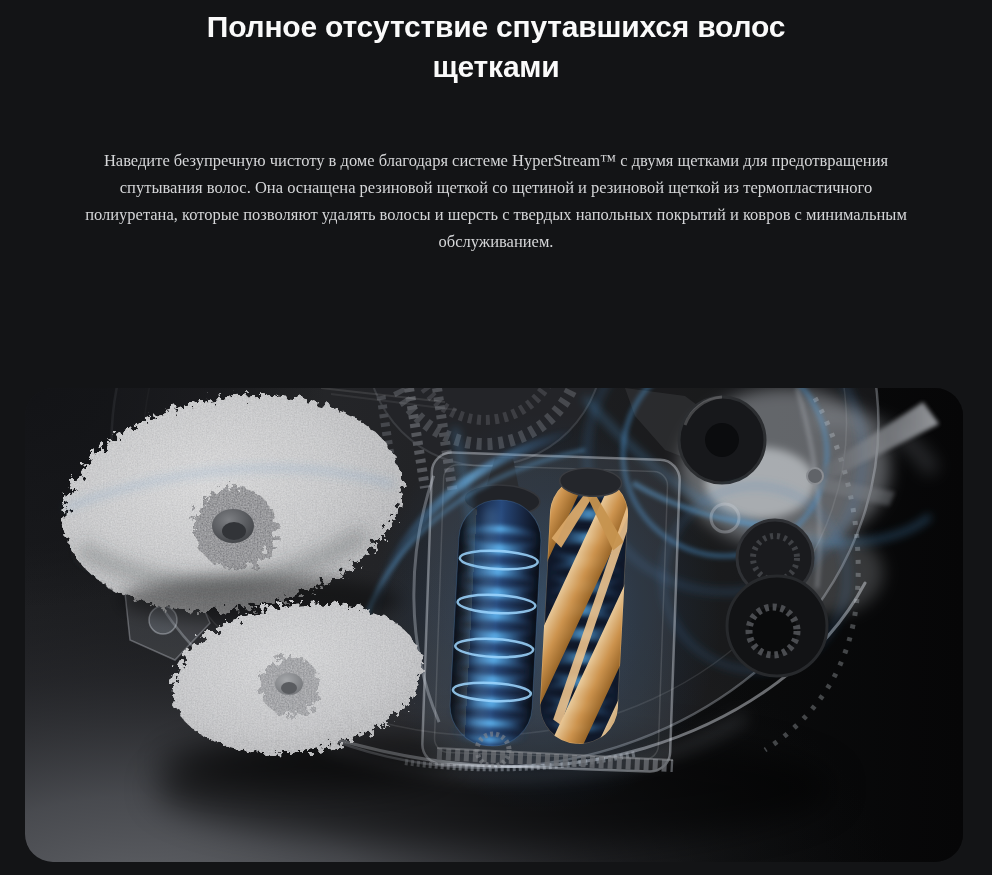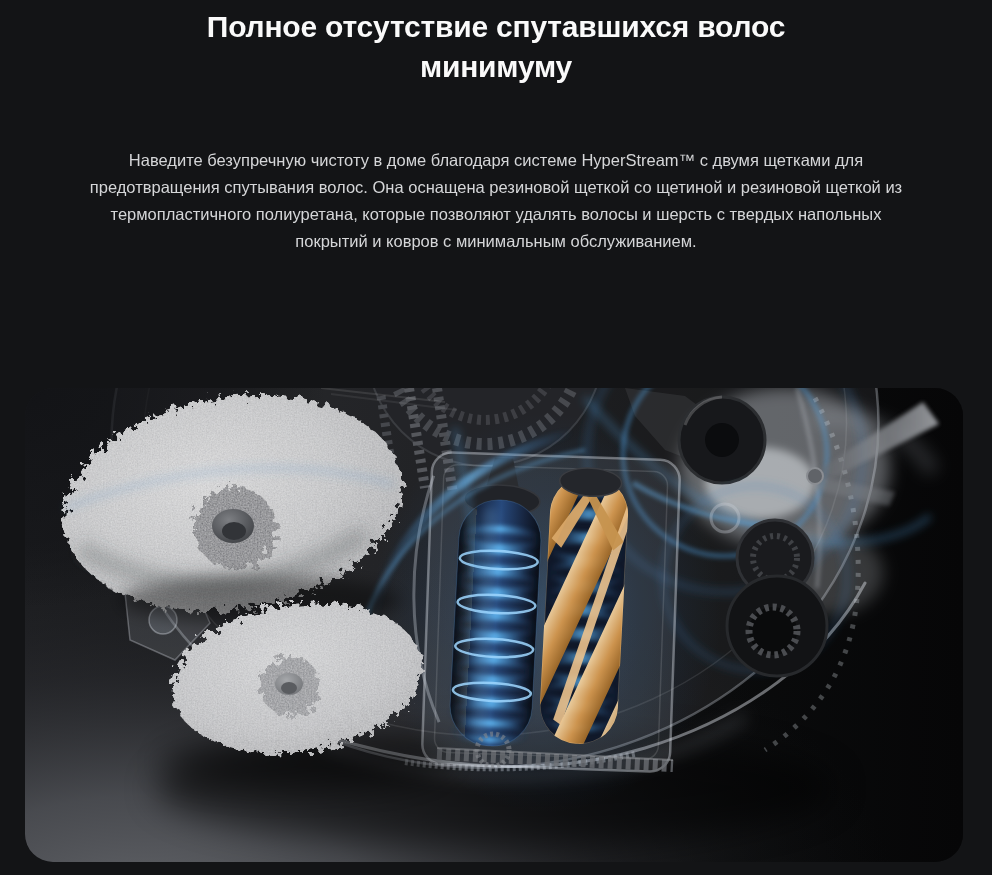--- a/index.html
+++ b/index.html
@@ -30,40 +30,41 @@
     position: absolute;
     top: 147px; left: 50%;
     transform: translateX(-50%);
     width: 826px;
     margin: 0;
     text-align: center;
     color: #d5d6d8;
     font-size: 16.5px;
     line-height: 27px;
     font-weight: 400;
+    font-family: Liberation Serif, serif;
   }
   .hero-figure {
     position: absolute;
     left: 25px; top: 388px;
     width: 938px; height: 474px;
     margin: 0;
     border-radius: 28px;
     overflow: hidden;
     background: #0a0b0c;
   }
   .hero-figure svg { display: block; width: 100%; height: 100%; }
 </style>
 </head>
 <body style="background: rgb(19, 20, 22);">
 
 <main class="page">
 
   <h1 class="title">
     <span>Полное отсутствие спутавшихся волос</span>
-    <span>минимуму</span>
+    <span>щетками</span>
   </h1>
 
   <p class="desc">Наведите безупречную чистоту в доме благодаря системе HyperStream™ с двумя щетками для предотвращения спутывания волос. Она оснащена резиновой щеткой со щетиной и резиновой щеткой из термопластичного полиуретана, которые позволяют удалять волосы и шерсть с твердых напольных покрытий и ковров с минимальным обслуживанием.</p>
 
   <figure class="hero-figure">
     <svg viewBox="0 0 938 474" preserveAspectRatio="none" xmlns="http://www.w3.org/2000/svg">
       <defs>
         <linearGradient id="bgGrad" x1="0" y1="0" x2="1" y2="0">
           <stop offset="0" stop-color="#1d1e21"></stop>
           <stop offset="0.42" stop-color="#141517"></stop>

